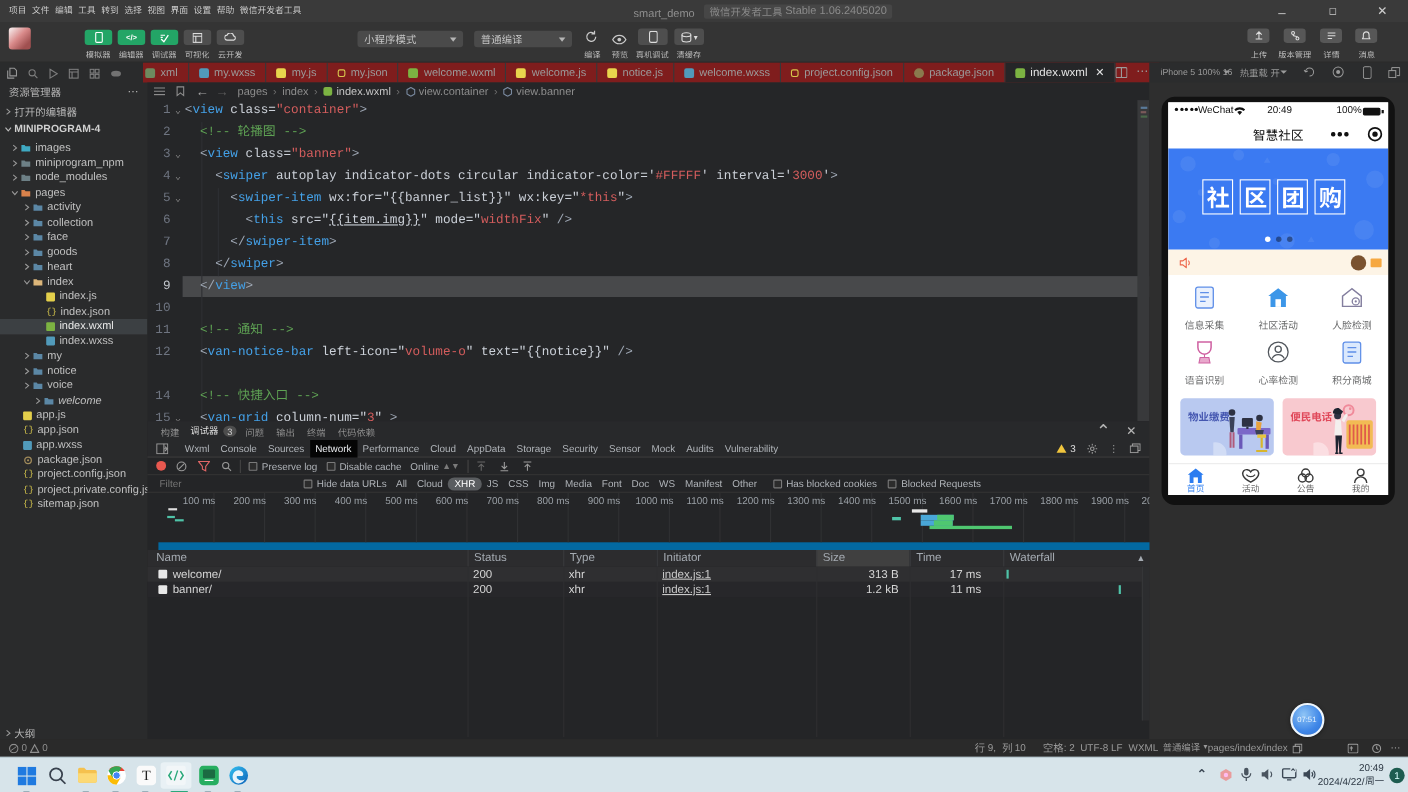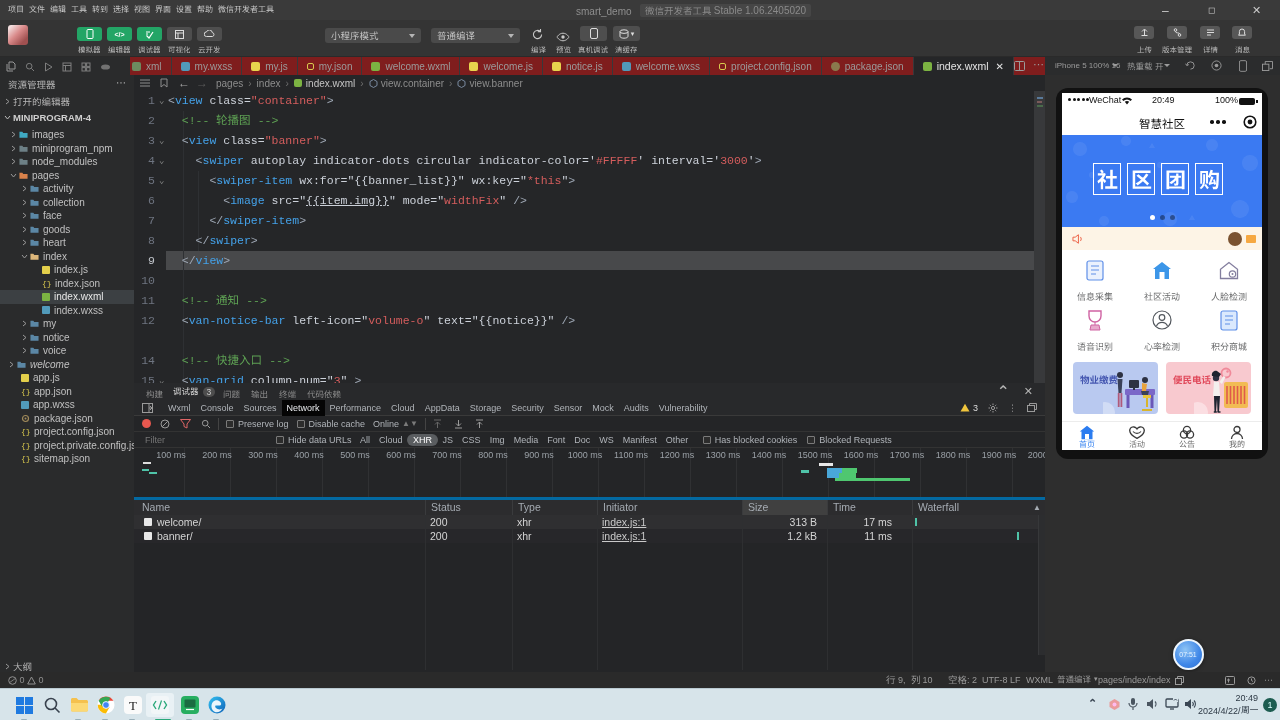--- a/index.html
+++ b/index.html
@@ -40,21 +40,21 @@
 .dtabs{position:absolute;left:0;top:0;width:911px;height:17px;background:#28292b;display:flex;align-items:center;color:#8f8f8f}
 .badge{background:#4d4d4d;border-radius:6px;font-size:8.5px;padding:0 4px;margin-left:4px;color:#ccc}
 #devtabs{position:absolute;left:0;top:17px;width:911px;height:16px;background:#28292b;border-bottom:1px solid #3a3a3a;display:flex;align-items:center;color:#b0b4b9;font-size:9px}
 .devtab{padding:0 5px;height:16px;display:flex;align-items:center;flex:none}
 .devtab.sel{background:#050505;color:#e8eaed}
 #netctrl{position:absolute;left:0;top:33px;width:911px;height:16px;display:flex;align-items:center;color:#b0b4b9;font-size:9px;border-bottom:1px solid #333}
 #filterrow{position:absolute;left:0;top:49px;width:911px;height:16px;display:flex;align-items:center;color:#b0b4b9;font-size:9px;border-bottom:1px solid #333}
 .cb{display:inline-block;width:8px;height:8px;border:1px solid #7a7a7a;border-radius:1px;background:#2c2c2c;margin-right:4px;flex:none}
 .pill{padding:0 4.5px;flex:none}
 .pill.sel{background:#5a5d60;border-radius:7px;color:#fff;padding:1px 6px}
-#timeline{position:absolute;left:0;top:65px;width:911px;height:52px;border-bottom:3px solid #0369a1;overflow:hidden}
+#timeline{position:absolute;left:10px;top:65px;width:911px;height:52px;border-bottom:7px solid #0369a1;overflow:hidden}
 .tick{position:absolute;top:0;width:1px;height:52px;background:#303133}
 .ticklabel{position:absolute;top:2px;font-size:9px;color:#9aa0a6;width:50px;text-align:center;margin-left:-25px}
 #nettable{position:absolute;left:0;top:117px;width:911px;height:155px;font-size:10.5px;color:#d5d5d5}
 .th{position:absolute;top:0;height:15px;line-height:15px;color:#a5abb2;border-left:1px solid #3a3b3d;padding-left:5px}
 .colline{position:absolute;top:0;width:1px;height:155px;background:#2e2f31}
 .nrow{position:absolute;left:0;width:911px;height:14px;line-height:14px}
 #netsummary{position:absolute;left:0;top:272px;width:911px;height:17px;background:#28292b;border-top:1px solid #3a3a3a;display:flex;align-items:center;gap:18px;color:#9aa0a6;font-size:10px;padding-left:11px}
 
 #rightpanel{position:absolute;left:1045px;top:57px;width:235px;height:615px;background:#2e2e2e}
 #simbar{position:absolute;left:1045px;top:57px;width:235px;height:18px;background:#2b2c2d;color:#9b9b9b;font-size:9.5px;display:flex;align-items:center;white-space:nowrap}
@@ -539,21 +539,21 @@
         <div class="treerow" style="padding-left:21px"><svg class="chev" viewBox="0 0 7 7">
             <path d="M2 1l3 2.5L2 6" fill="none" stroke="#9a9a9a"></path>
           </svg><svg class="ficon" viewBox="0 0 10 9">
             <path d="M.5 1.5h3.2l1 1.2h4.8v5.3H.5z" fill="#5b87a5"></path>
           </svg>notice</div>
         <div class="treerow" style="padding-left:21px"><svg class="chev" viewBox="0 0 7 7">
             <path d="M2 1l3 2.5L2 6" fill="none" stroke="#9a9a9a"></path>
           </svg><svg class="ficon" viewBox="0 0 10 9">
             <path d="M.5 1.5h3.2l1 1.2h4.8v5.3H.5z" fill="#5b87a5"></path>
           </svg>voice</div>
-        <div class="treerow" style="padding-left:8px">
+        <div class="treerow" style="padding-left:31px">
           <svg class="chev" viewBox="0 0 7 7">
             <path d="M2 1l3 2.5L2 6" fill="none" stroke="#9a9a9a"></path>
           </svg>
           <svg class="ficon" viewBox="0 0 10 9">
             <path d="M.5 1.5h3.2l1 1.2h4.8v5.3H.5z" fill="#5b87a5"></path>
           </svg>
           <i style="font-style:italic">welcome</i>
         </div>
         <div class="treerow" style="padding-left:21px"><span class="ficon" style="background:#e3cf4b;border-radius:1px;width:8px;height:8px"></span>app.js</div>
         <div class="treerow" style="padding-left:21px"><span class="ficon" style="color:#d8c84d;font-size:8px;width:9px;font-family:Liberation Mono">{}</span>app.json</div>
@@ -630,21 +630,21 @@
 <div class="guide" style="position:absolute;left:64px;top:80px;width:1px;height:80px;background:#2e3033"></div>
 <div class="cl" style="top:0"><span class="ln">1</span><span class="fold">⌄</span><div class="ctext"><span class="pu">&lt;</span><span class="tg">view</span><span class="tx"> class=</span><span class="st">"container"</span><span class="pu">&gt;</span></div></div>
 <div class="cl" style="top:20px"><span class="ln">2</span><div class="ctext"><span class="cm">  &lt;!-- <svg class="ct" width="34.5" height="11.5" viewBox="0 -88 300 100" fill="#5fa354">
               <use href="#g63" x="0"></use>
               <use href="#g64" x="100"></use>
               <use href="#g13" x="200"></use>
             </svg> --&gt;</span></div></div>
 <div class="cl" style="top:40px"><span class="ln">3</span><span class="fold">⌄</span><div class="ctext"><span class="pu">  &lt;</span><span class="tg">view</span><span class="tx"> class=</span><span class="st">"banner"</span><span class="pu">&gt;</span></div></div>
 <div class="cl" style="top:60px"><span class="ln">4</span><span class="fold">⌄</span><div class="ctext"><span class="pu">    &lt;</span><span class="tg">swiper</span><span class="tx"> autoplay indicator-dots circular indicator-color=</span><span class="tx">'</span><span class="st">#FFFFF</span><span class="tx">'</span><span class="tx"> interval=</span><span class="tx">'</span><span class="st">3000</span><span class="tx">'</span><span class="pu">&gt;</span></div></div>
 <div class="cl" style="top:80px"><span class="ln">5</span><span class="fold">⌄</span><div class="ctext"><span class="pu">      &lt;</span><span class="tg">swiper-item</span><span class="tx"> wx:for="{{banner_list}}" wx:key="</span><span class="st">*this</span><span class="tx">"</span><span class="pu">&gt;</span></div></div>
-<div class="cl" style="top:100px"><span class="ln">6</span><div class="ctext"><span class="pu">        &lt;</span><span class="tg">image</span><span class="tx"> src="<u>{{item.img}}</u>" mode="</span><span class="st">widthFix</span><span class="tx">" </span><span class="pu">/&gt;</span></div></div>
+<div class="cl" style="top:100px"><span class="ln">6</span><div class="ctext"><span class="pu">        &lt;</span><span class="tg">this</span><span class="tx"> src="<u>{{item.img}}</u>" mode="</span><span class="st">widthFix</span><span class="tx">" </span><span class="pu">/&gt;</span></div></div>
 <div class="cl" style="top:120px"><span class="ln">7</span><div class="ctext"><span class="pu">      &lt;/</span><span class="tg">swiper-item</span><span class="pu">&gt;</span></div></div>
 <div class="cl" style="top:140px"><span class="ln">8</span><div class="ctext"><span class="pu">    &lt;/</span><span class="tg">swiper</span><span class="pu">&gt;</span></div></div>
 <div class="cl" style="top:160px"><span class="ln" style="color:#c2c6cc">9</span><div class="ctext"><span class="pu">  &lt;/</span><span class="tg">view</span><span class="pu">&gt;</span></div></div>
 <div class="cl" style="top:180px"><span class="ln">10</span></div>
 <div class="cl" style="top:200px"><span class="ln">11</span><div class="ctext"><span class="cm">  &lt;!-- <svg class="ct" width="23.0" height="11.5" viewBox="0 -88 200 100" fill="#5fa354">
               <use href="#g38" x="0"></use>
               <use href="#g65" x="100"></use>
             </svg> --&gt;</span></div></div>
 <div class="cl" style="top:220px"><span class="ln">12</span><div class="ctext"><span class="pu">  &lt;</span><span class="tg">van-notice-bar</span><span class="tx"> left-icon="</span><span class="st">volume-o</span><span class="tx">" text="{{notice}}" </span><span class="pu">/&gt;</span></div></div>
 <div class="cl" style="top:260px"><span class="ln">14</span><div class="ctext"><span class="cm">  &lt;!-- <svg class="ct" width="46.0" height="11.5" viewBox="0 -88 400 100" fill="#5fa354">

